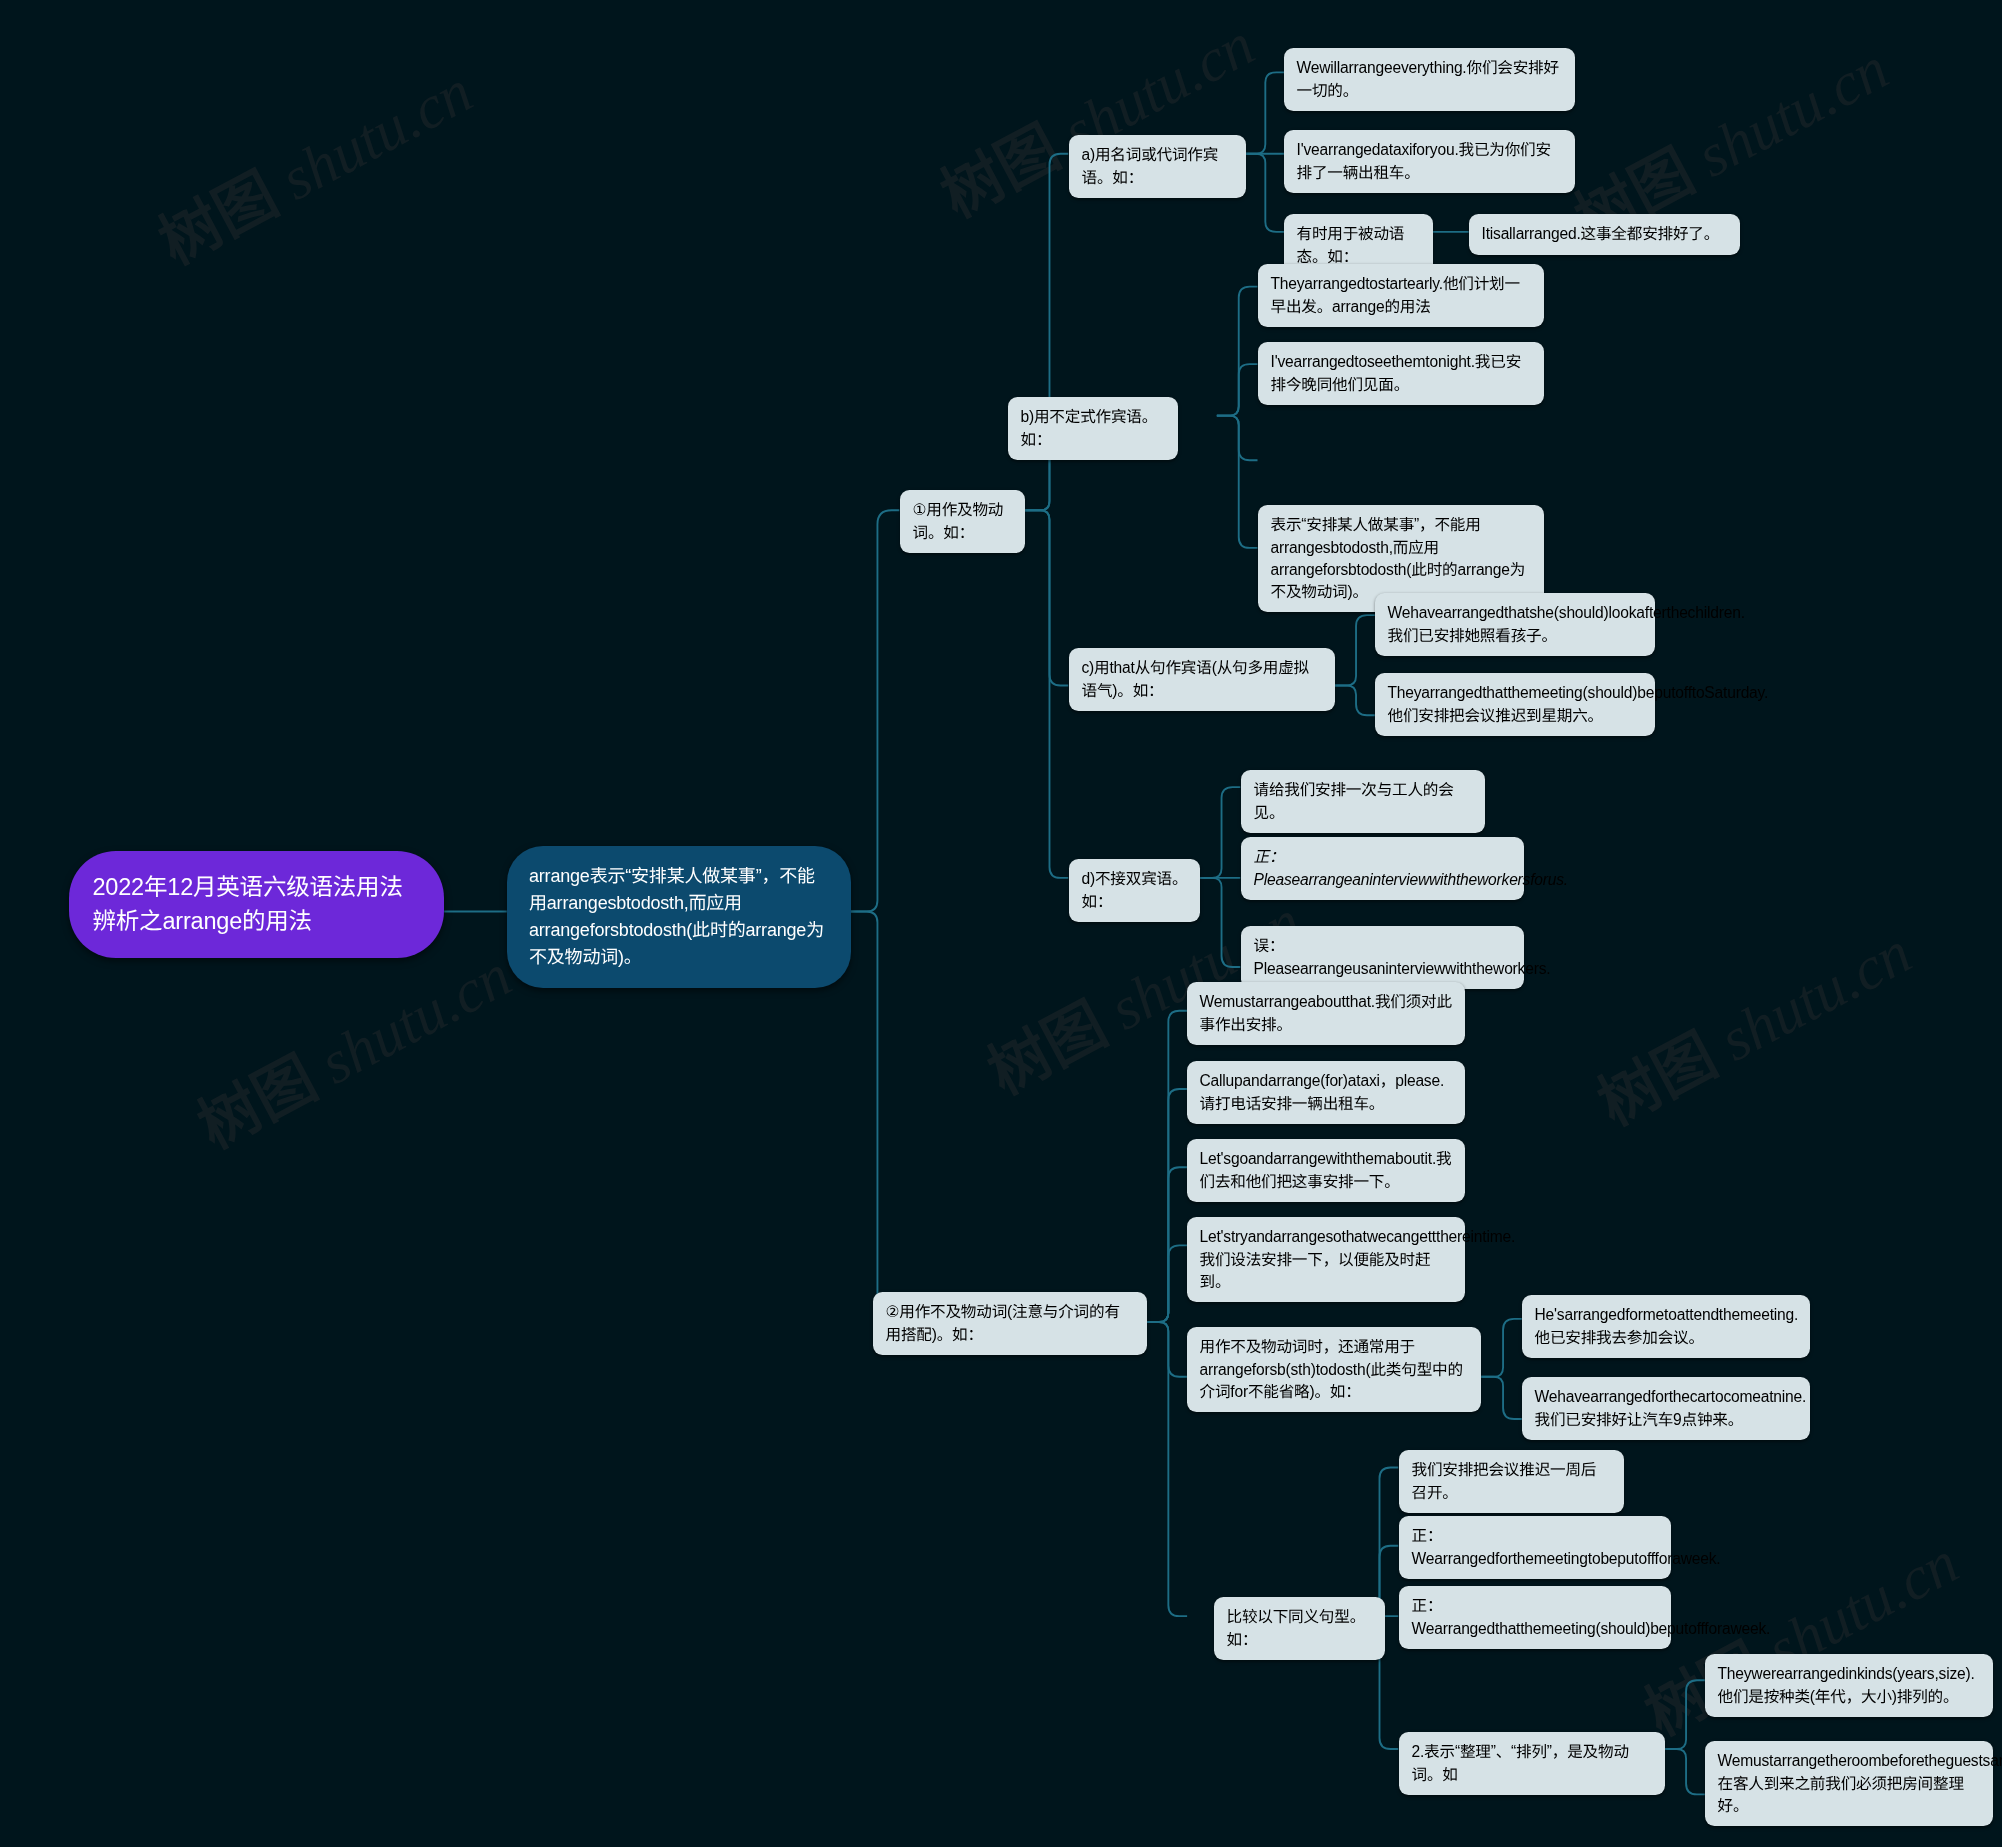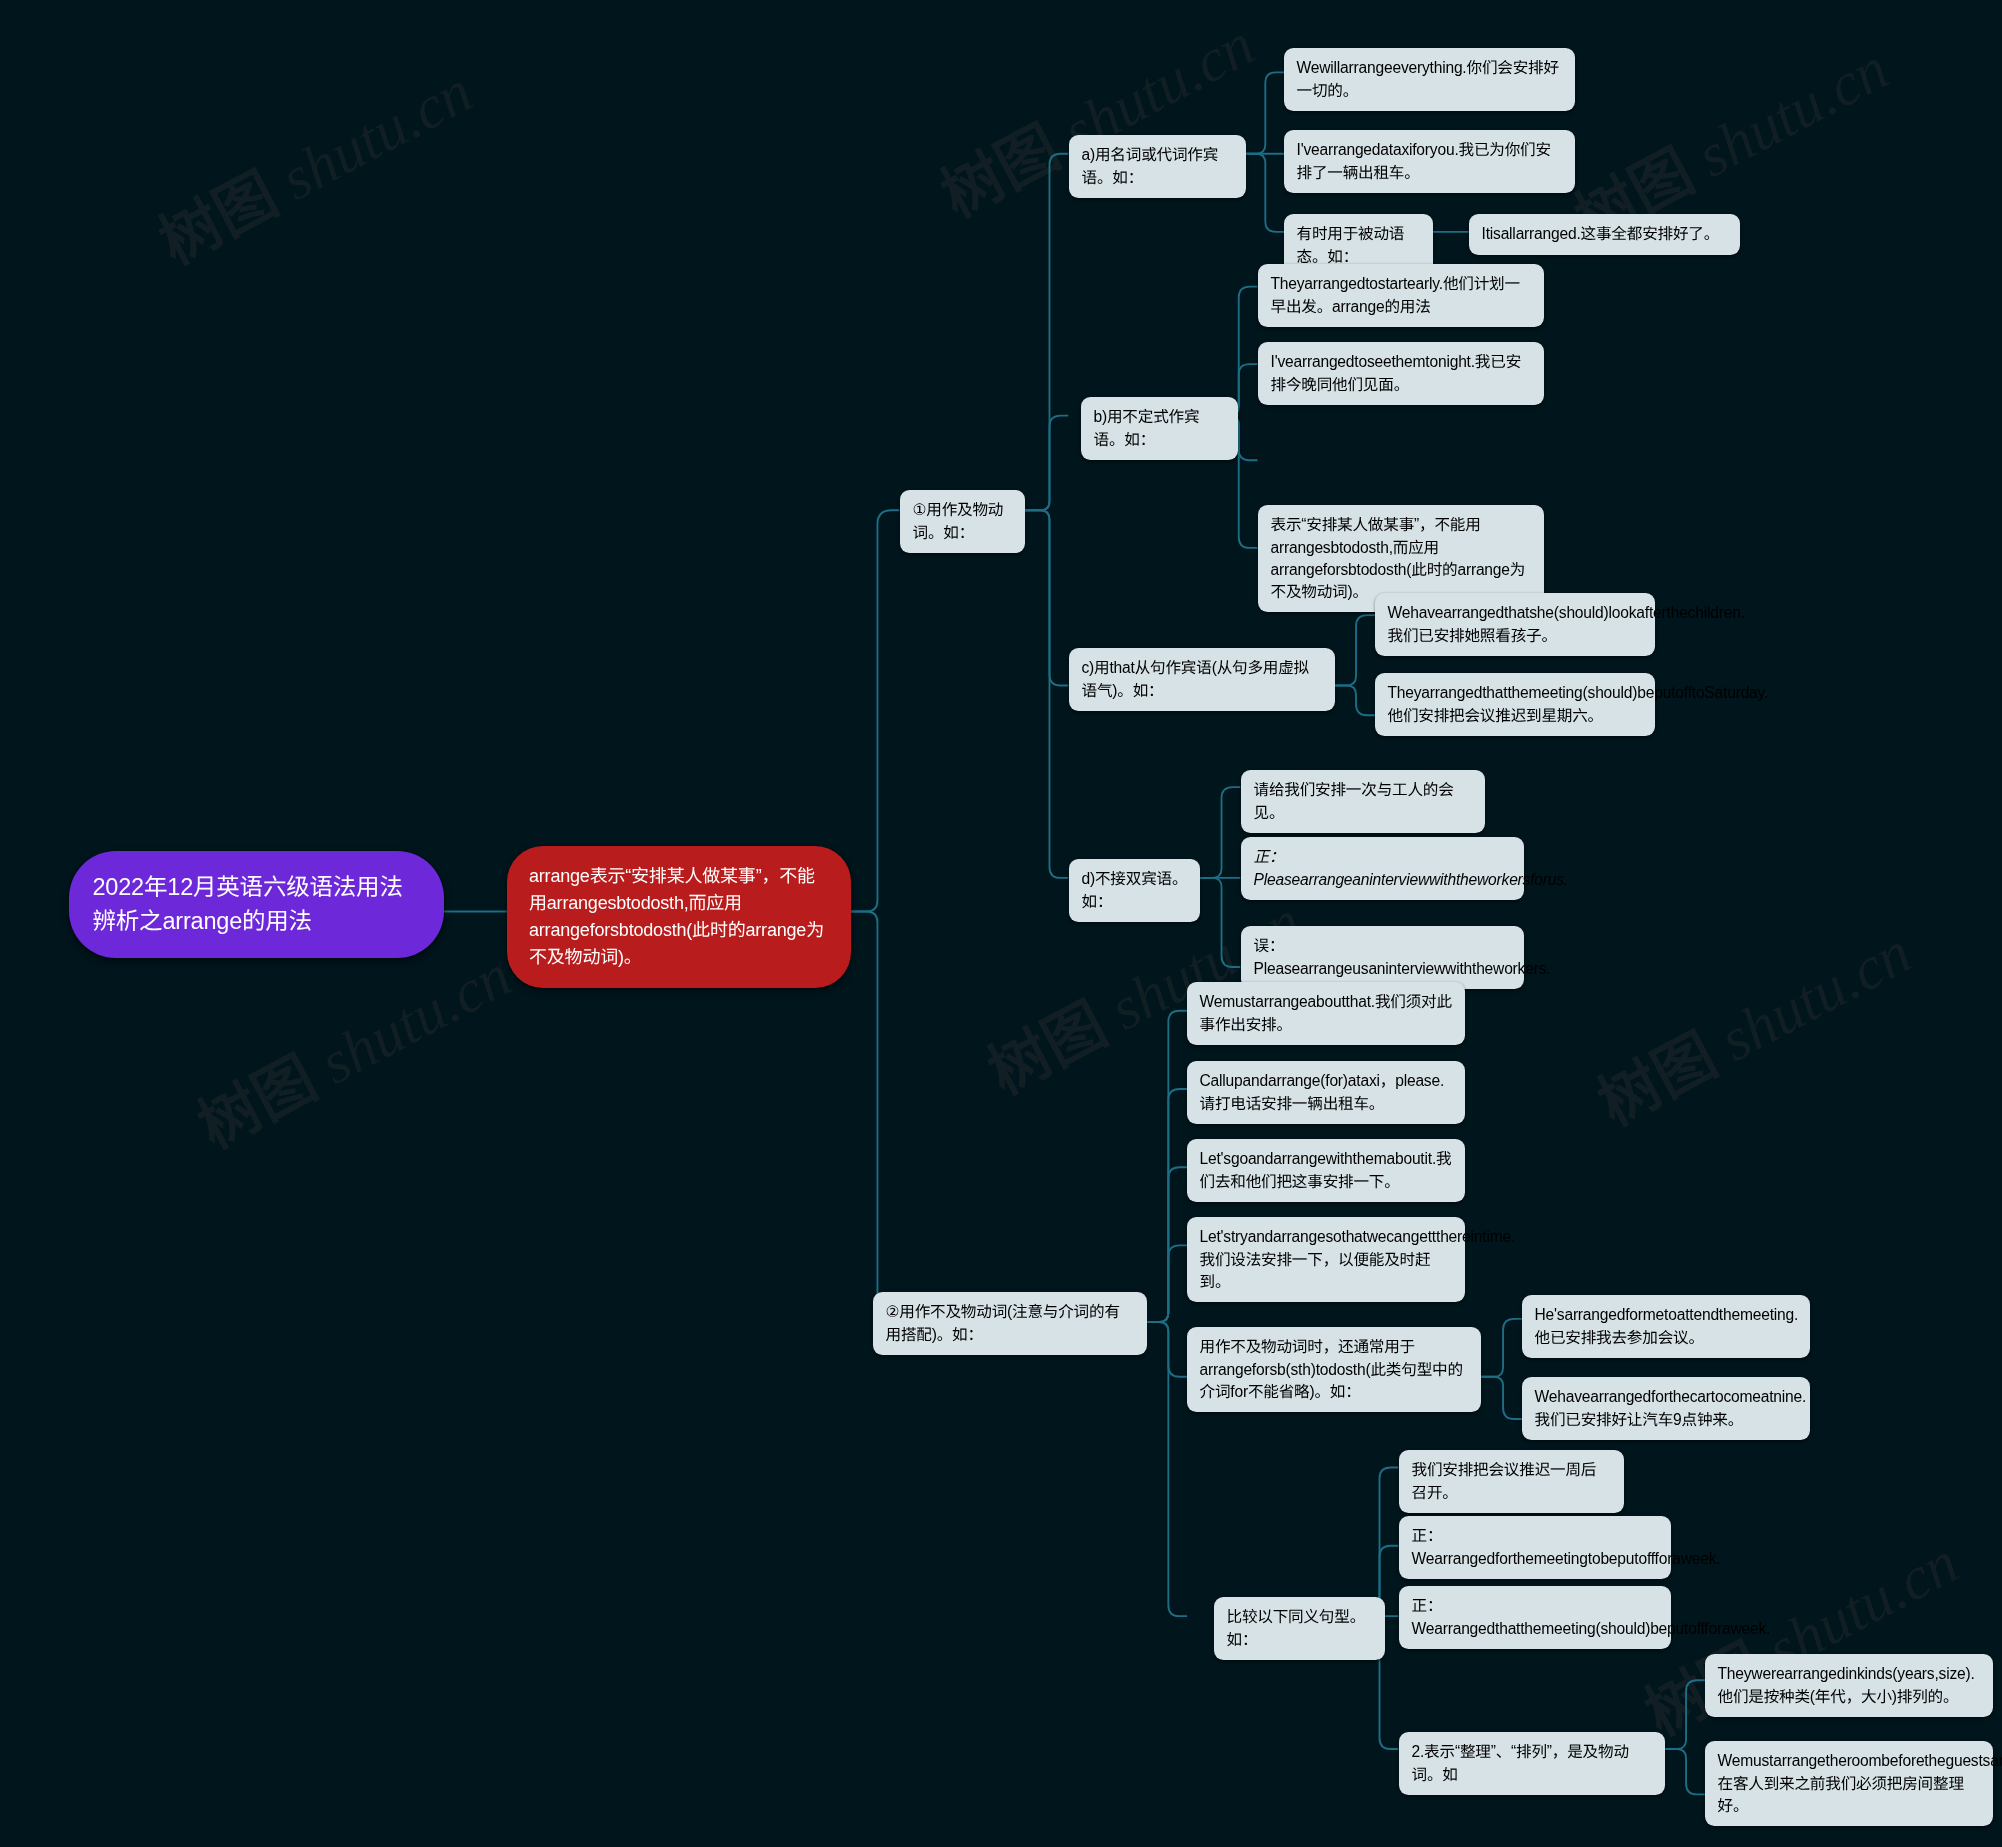--- a/index.html
+++ b/index.html
@@ -47,21 +47,21 @@
     background:#6d28d9;
     color:#ffffff;
     border-radius:47px;
     font-size:23.5px;
     line-height:1.42;
     text-align:left;
     padding:20.3px 23.5px;
     box-shadow:0 3.1px 7.8px rgba(0,0,0,.5);
   }
   .node.l1{
-    background:#b91c1c;
+    background:#0c4a6e;
     color:#ffffff;
     border-radius:36px;
     font-size:18px;
     line-height:1.5;
     padding:17px 22px;
     box-shadow:0 2.3px 6.3px rgba(0,0,0,.5);
   }
   .node.l2{
     background:#d6e2e6;
     font-size:15.6px;
@@ -175,21 +175,21 @@
   <div class="node l2" style="left:1284px;top:130px;width:291px;">
     <span>I'vearrangedataxiforyou.我已为你们安排了一辆出租车。</span>
   </div>
   <div class="node l2" style="left:1284px;top:214px;width:149px;">
     <span>有时用于被动语态。如：</span>
   </div>
   <div class="node l2" style="left:1469px;top:214px;width:271px;">
     <span>Itisallarranged.这事全都安排好了。</span>
   </div>
 
-  <div class="node l2" style="left:1081px;top:397px;width:157px;">
+  <div class="node l2" style="left:1008px;top:397px;width:170px;">
     <span>b)用不定式作宾语。如：</span>
   </div>
   <div class="node l2" style="left:1258px;top:264px;width:286px;">
     <span>Theyarrangedtostartearly.他们计划一早出发。arrange的用法</span>
   </div>
   <div class="node l2" style="left:1258px;top:342px;width:286px;">
     <span>I'vearrangedtoseethemtonight.我已安排今晚同他们见面。</span>
   </div>
   <div class="node l2" style="left:1258px;top:505px;width:286px;">
     <span>表示“安排某人做某事”，不能用arrangesbtodosth,而应用arrangeforsbtodosth(此时的arrange为不及物动词)。</span>

